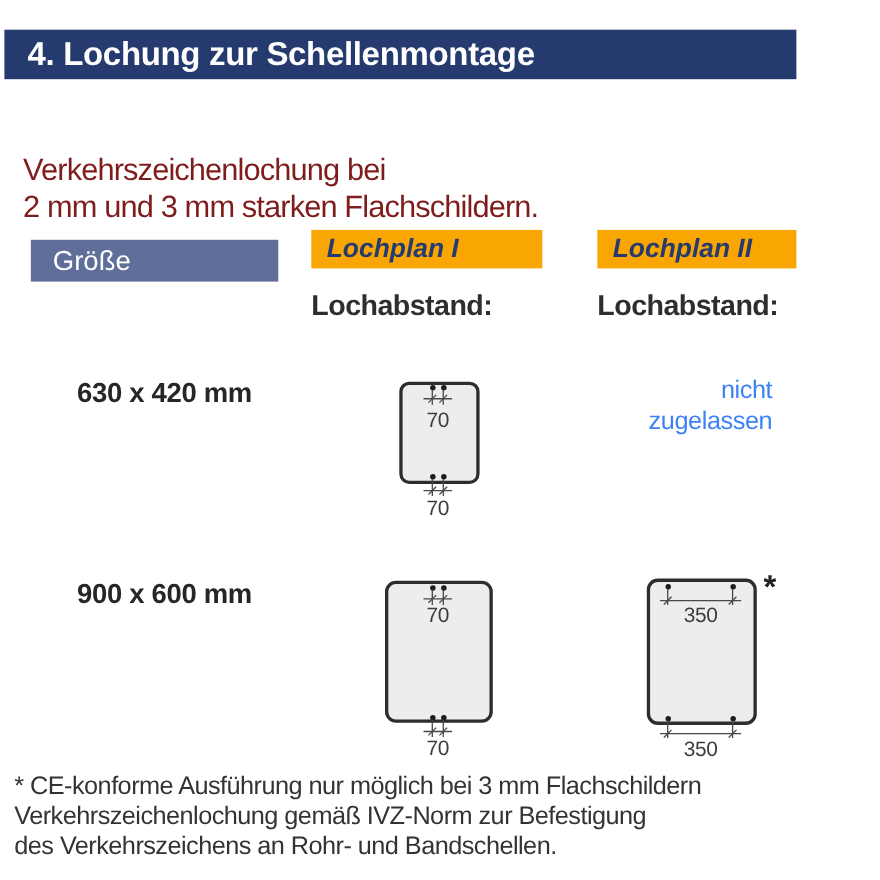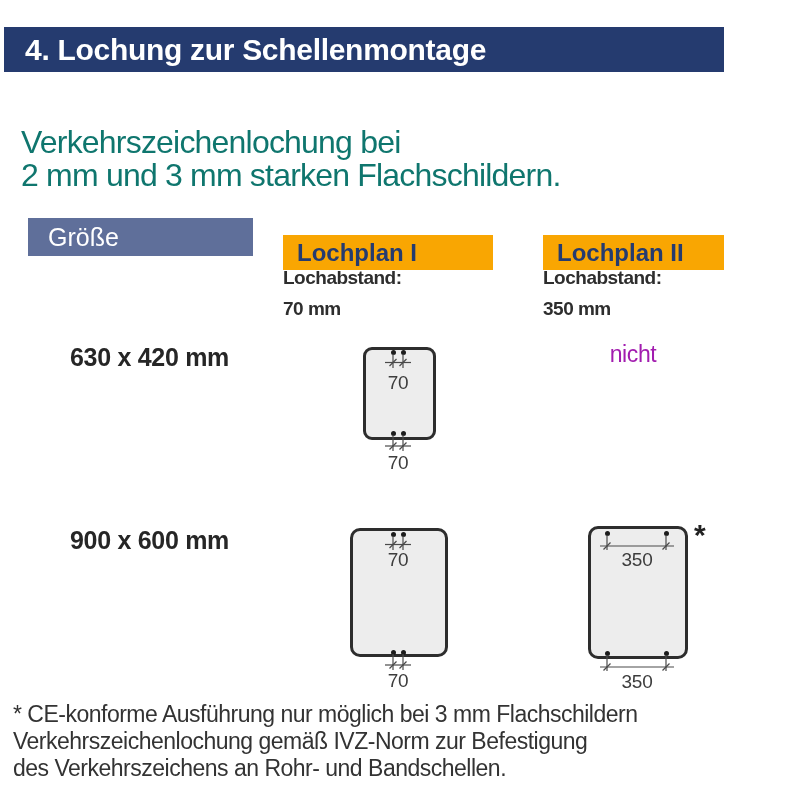--- a/index.html
+++ b/index.html
@@ -5,41 +5,41 @@
   html,body{margin:0;padding:0;background:#fff;}
   .page{position:relative;width:724px;height:800px;background:#ffffff;overflow:hidden;
         font-family:"Liberation Sans","DejaVu Sans",sans-serif;color:#2e2e2e;}
   .abs{position:absolute;}
 
   .right-stripe{left:794px;top:0;width:6px;height:800px;background:#253B6F;}
   .header-bar{left:4px;top:27px;width:790px;height:45px;background:#253B6F;}
   .header-bar .title{color:#ffffff;font-weight:bold;font-size:30px;line-height:45px;
         padding-left:21px;letter-spacing:-0.3px;white-space:nowrap;}
 
-  .intro{left:21px;top:126px;font-size:32px;line-height:33px;color:#0f766e;
+  .intro{left:21px;top:138px;font-size:28px;line-height:33px;color:#7f1d1d;
         letter-spacing:-0.8px;white-space:nowrap;}
 
   .size-header{left:28px;top:218px;width:225px;height:38px;background:#5F6F9A;}
   .size-header .lbl{color:#ffffff;font-weight:normal;font-size:25px;line-height:38px;padding-left:20px;}
 
-  .plan-header{top:235px;width:210px;height:35px;background:#F9A602;}
+  .plan-header{top:209px;width:210px;height:35px;background:#F9A602;font-style:italic;}
   .plan-header .lbl{color:#253B6F;font-weight:bold;font-size:24px;line-height:35px;padding-left:14px;}
   .plan1-header{left:283px;}
   .plan2-header{left:543px;width:207px;}
 
-  .sub-head{top:262px;font-weight:bold;font-size:19px;line-height:31px;
+  .sub-head{top:262px;font-weight:bold;font-size:26px;line-height:31px;
         letter-spacing:-0.5px;color:#2e2e2e;white-space:nowrap;}
   .sub1{left:283px;}
   .sub2{left:543px;}
 
   .row-size{left:42px;font-weight:bold;font-size:25px;letter-spacing:-0.3px;color:#262626;white-space:nowrap;margin-left:28px;}
   .row1{top:343px;} .row2{top:526px;}
 
-  .not-allowed{left:550px;top:341px;width:166px;text-align:center;
-        font-size:23px;line-height:27.5px;color:#a21caf;letter-spacing:-0.4px;}
+  .not-allowed{left:536px;top:341px;width:166px;text-align:right;
+        font-size:23px;line-height:27.5px;color:#3b82f6;letter-spacing:-0.4px;}
 
   .sign{background:#EDEDED;border:3px solid #2D2D2D;box-sizing:border-box;}
   .sign-a{left:363px;top:347px;width:73px;height:93px;border-radius:9px;}
   .sign-b{left:350px;top:528px;width:98px;height:129px;border-radius:10px;}
   .sign-c{left:588px;top:526px;width:100px;height:133px;border-radius:10px;}
 
   .hole{width:5px;height:5px;border-radius:50%;background:#1c1c1c;}
 
   .dim-svg line{stroke:#4a4a4a;stroke-width:1.2;}
   .dim-label{font-size:19px;color:#3d3d3d;text-align:center;letter-spacing:-0.3px;}
@@ -72,32 +72,31 @@
   </div>
   <div class="abs plan-header plan1-header">
     <div class="lbl">Lochplan I</div>
   </div>
   <div class="abs plan-header plan2-header">
     <div class="lbl">Lochplan II</div>
   </div>
 
   <div class="abs sub-head sub1">
     <div>Lochabstand:</div>
-    <div>70 mm</div>
   </div>
   <div class="abs sub-head sub2">
     <div>Lochabstand:</div>
-    <div>350 mm</div>
   </div>
 
   <div class="abs row-size row1">630 x 420 mm</div>
   <div class="abs row-size row2">900 x 600 mm</div>
 
   <div class="abs not-allowed">
     <div>nicht</div>
+    <div>zugelassen</div>
   </div>
 
   <div class="abs sign sign-a"></div>
   <div class="abs hole" style="left:390.5px;top:350px;"></div>
   <div class="abs hole" style="left:400.5px;top:350px;"></div>
   <div class="abs hole" style="left:390.5px;top:430.5px;"></div>
   <div class="abs hole" style="left:400.5px;top:430.5px;"></div>
   <svg class="abs dim-svg" style="left:382px;top:354px;" width="32" height="16">
     <line x1="11" y1="0" x2="11" y2="14"></line>
       <line x1="21" y1="0" x2="21" y2="14"></line>

